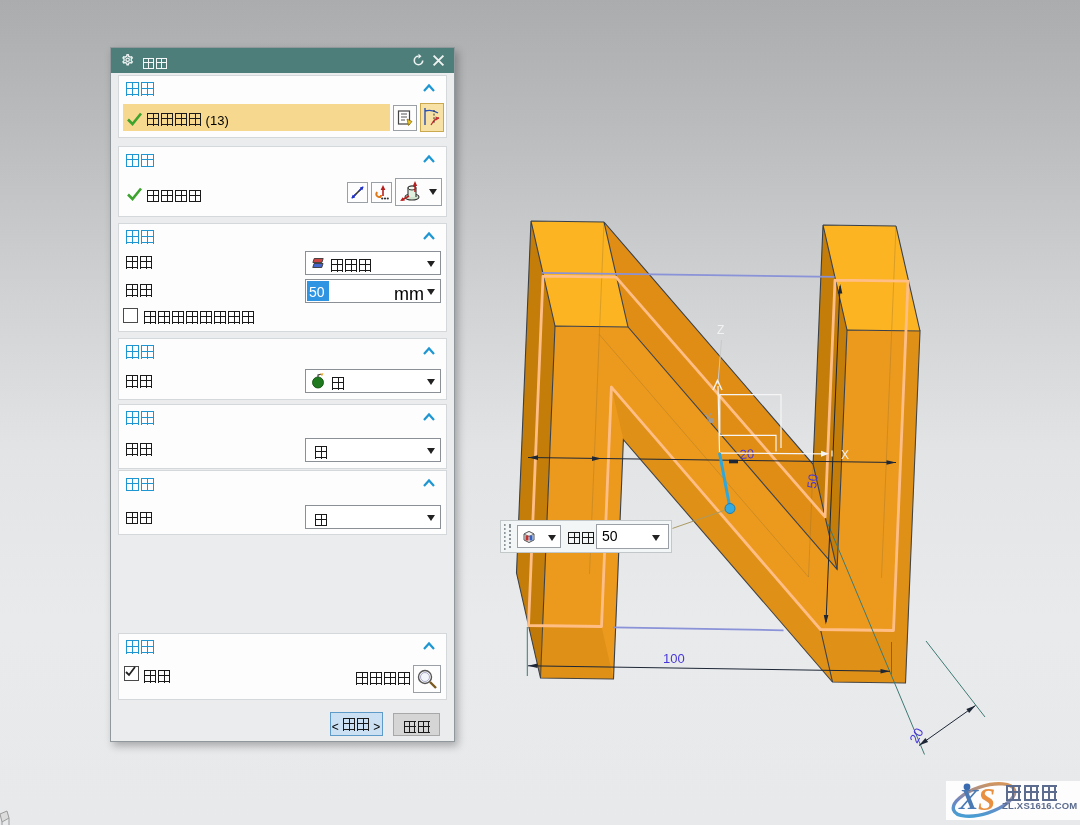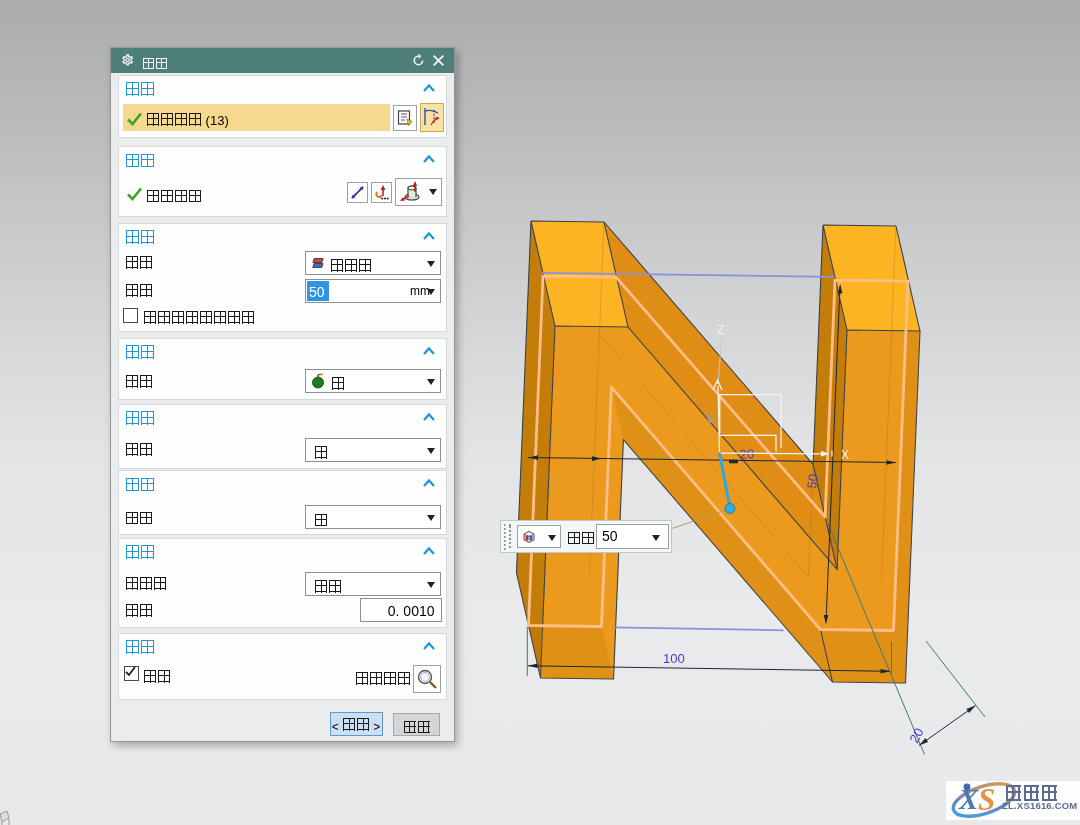--- a/index.html
+++ b/index.html
@@ -182,21 +182,21 @@
           <rect x="2" y="2.5" width="9" height="4" fill="#cc4444" stroke="#333" stroke-width="0.8" transform="skewX(-18) translate(3 0)"></rect>
           <rect x="2" y="7.5" width="9" height="4" fill="#4466cc" stroke="#333" stroke-width="0.8" transform="skewX(-18) translate(4.5 0)"></rect>
         </svg>
    <div class="abs" style="left:24px;top:5px"><i class="cj"></i><i class="cj"></i><i class="cj"></i></div>
    <div class="cdn"></div>
   </div>
   <div class="lbl" style="top:60px"><i class="cj"></i><i class="cj"></i></div>
   <div class="combo" style="top:55px">
    <div class="abs" style="left:1px;top:1px;width:22px;height:20px;background:#2f95e3"></div>
    <div class="abs" style="left:3px;top:4px;font-size:14px;color:#fff">50</div>
-   <div class="abs" style="left:104px;top:4px;font-size:12px">mm</div>
+   <div class="abs" style="left:88px;top:4px;font-size:18px">mm</div>
    <div class="cdn"></div>
   </div>
   <div class="cbx" style="left:3.5px;top:84px"></div>
   <div class="abs" style="left:24px;top:85px"><i class="cj"></i><i class="cj"></i><i class="cj"></i><i class="cj"></i><i class="cj"></i><i class="cj"></i><i class="cj"></i><i class="cj"></i></div>
  </div>
  <div class="sec" style="top:289.5px;height:62.5px">
   <div class="hdr"><i class="cj b"></i><i class="cj b"></i></div>
       <svg class="carr" width="14" height="10" viewBox="0 0 14 10">
         <path d="M2,8 L7,2.5 L12,8" stroke="#1e96d2" stroke-width="2.2" fill="none"></path>
       </svg>
@@ -224,35 +224,20 @@
  </div>
  <div class="sec" style="top:422px;height:65px">
   <div class="hdr"><i class="cj b"></i><i class="cj b"></i></div>
       <svg class="carr" width="14" height="10" viewBox="0 0 14 10">
         <path d="M2,8 L7,2.5 L12,8" stroke="#1e96d2" stroke-width="2.2" fill="none"></path>
       </svg>
   <div class="lbl" style="top:40px"><i class="cj"></i><i class="cj"></i></div>
   <div class="combo" style="top:34px">
    <div class="abs" style="left:8px;top:5px"><i class="cj"></i></div>
    <div class="cdn"></div>
-  </div>
- </div>
- <div class="sec" style="top:489.5px;height:90px">
-  <div class="hdr"><i class="cj b"></i><i class="cj b"></i></div>
-      <svg class="carr" width="14" height="10" viewBox="0 0 14 10">
-        <path d="M2,8 L7,2.5 L12,8" stroke="#1e96d2" stroke-width="2.2" fill="none"></path>
-      </svg>
-  <div class="lbl" style="top:38px"><i class="cj"></i><i class="cj"></i><i class="cj"></i></div>
-  <div class="combo" style="top:33px">
-   <div class="abs" style="left:8px;top:5px"><i class="cj"></i><i class="cj"></i></div>
-   <div class="cdn"></div>
-  </div>
-  <div class="lbl" style="top:65px"><i class="cj"></i><i class="cj"></i></div>
-  <div class="abs" style="left:241px;top:59.5px;width:81.5px;height:23.5px;background:#fff;border:1px solid #8a9096;box-sizing:border-box">
-   <div class="abs" style="right:6px;top:4px;font-size:14px">0. 0010</div>
   </div>
  </div>
  <div class="sec" style="top:584.5px;height:67px">
   <div class="hdr"><i class="cj b"></i><i class="cj b"></i></div>
       <svg class="carr" width="14" height="10" viewBox="0 0 14 10">
         <path d="M2,8 L7,2.5 L12,8" stroke="#1e96d2" stroke-width="2.2" fill="none"></path>
       </svg>
   <div class="cbx" style="left:5px;top:32px">
    <svg width="13" height="13" viewBox="0 0 13 13" style="position:absolute;left:-1px;top:-2px">
           <path d="M2,7 L5,10 L11,2" stroke="#222" stroke-width="1.8" fill="none"></path>

